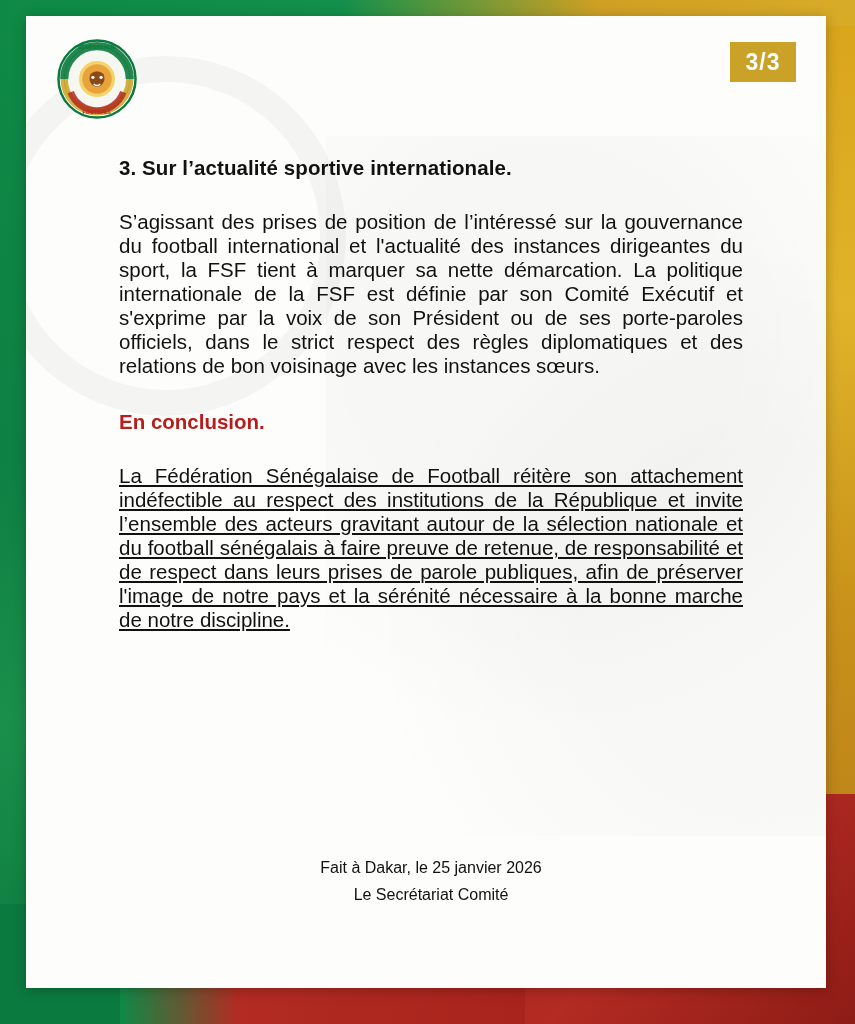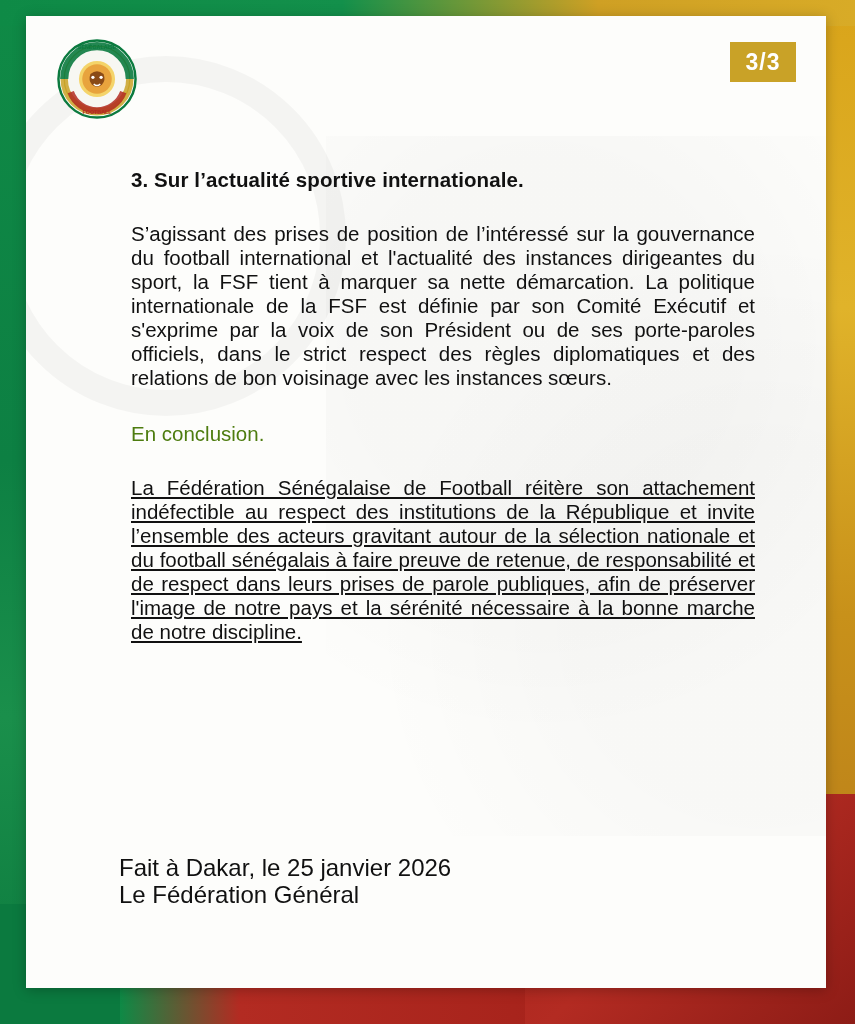--- a/index.html
+++ b/index.html
@@ -121,53 +121,52 @@
     align-items: center;
     justify-content: center;
     padding: 8px 10px;
     box-sizing: border-box;
   }
 
   
   .content {
     position: absolute;
     left: 93px;
-    top: 152px;
+    top: 140px;
     width: 624px;
-    margin-left: 12px;
   }
   .heading {
     font-size: 20.5px;
     font-weight: 700;
     color: #111111;
     margin: 0 0 30px 0;
     letter-spacing: 0.1px;
   }
   .para {
     font-size: 20.5px;
     line-height: 24px;
     color: #111111;
     text-align: justify;
     text-justify: inter-word;
     margin: 0 0 32px 0;
   }
   .para:last-child { margin-bottom: 0; text-decoration: underline; }
   .heading-2 {
     font-size: 20.5px;
-    font-weight: 400;
-    color: #4d7c0f;
+    font-weight: 700;
+    color: #b91c1c;
     margin: 0 0 30px 0;
   }
   .signature {
     position: absolute;
     left: 93px;
     top: 838px;
     width: 624px;
-    text-align: left;
-    font-size: 24px;
+    text-align: center;
+    font-size: 16px;
     line-height: 27px;
     color: #111111;
   }
 </style>
 </head>
 <body>
 
 <div class="page">
 
   <div class="bg-green-left"></div>
@@ -207,17 +206,17 @@
 
     <div class="content">
       <h2 class="heading">3. Sur l’actualité sportive internationale.</h2>
       <p class="para">S’agissant des prises de position de l’intéressé sur la gouvernance du football international et l'actualité des instances dirigeantes du sport, la FSF tient à marquer sa nette démarcation. La politique internationale de la FSF est définie par son Comité Exécutif et s'exprime par la voix de son Président ou de ses porte-paroles officiels, dans le strict respect des règles diplomatiques et des relations de bon voisinage avec les instances sœurs.</p>
       <h3 class="heading-2">En conclusion.</h3>
       <p class="para">La Fédération Sénégalaise de Football réitère son attachement indéfectible au respect des institutions de la République et invite l’ensemble des acteurs gravitant autour de la sélection nationale et du football sénégalais à faire preuve de retenue, de responsabilité et de respect dans leurs prises de parole publiques, afin de préserver l'image de notre pays et la sérénité nécessaire à la bonne marche de notre discipline.</p>
     </div>
 
     <div class="signature">
       <div>Fait à Dakar, le 25 janvier 2026</div>
-      <div>Le Fédération Général</div>
+      <div>Le Secrétariat Comité</div>
     </div>
 
   </div>
 </div>
 
 </body></html>

